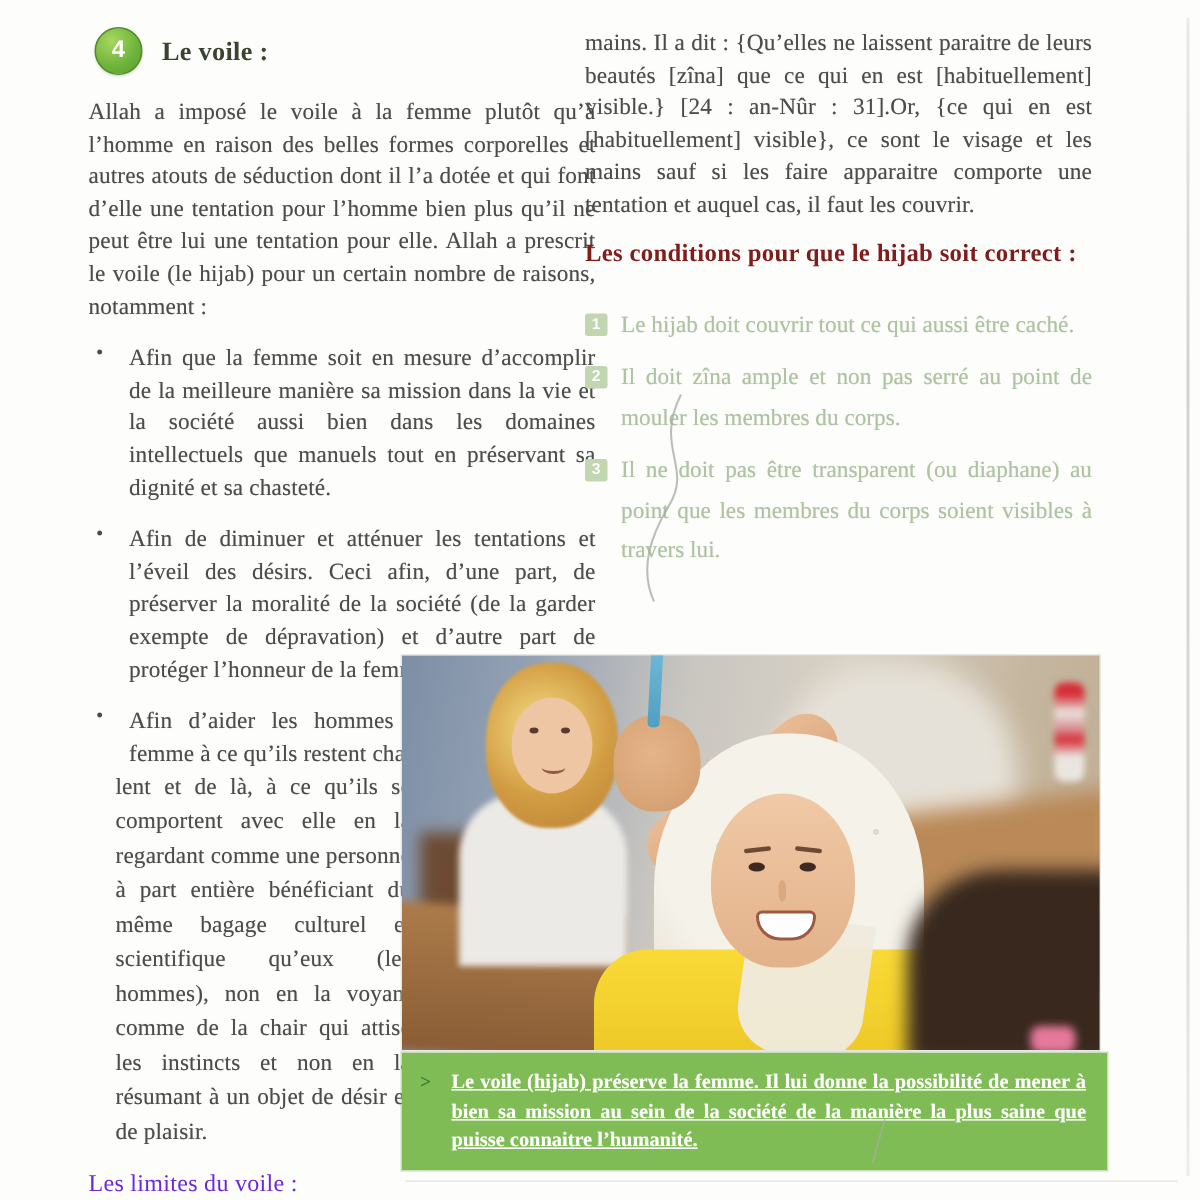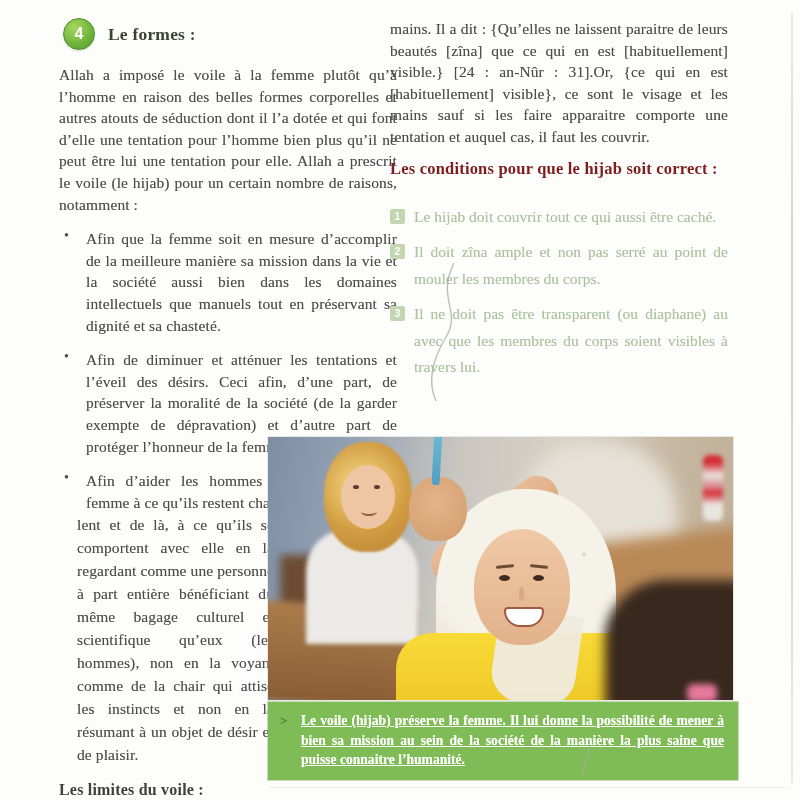--- a/index.html
+++ b/index.html
@@ -22,21 +22,21 @@
     border:1px solid #4e8c27;color:#fff;font-family:"Liberation Sans",sans-serif;
     font-weight:bold;font-size:16px;display:flex;align-items:center;justify-content:center;
     box-shadow:0 1px 2px rgba(0,0,0,.15);}
   .section-title{font-weight:bold;font-size:17.5px;color:#39432f;letter-spacing:.2px;}
 
   .bullet-item{display:flex;margin-top:13px;}
   .bullet-dot{width:22px;flex:0 0 22px;color:#4c4c4a;font-size:14px;padding-left:5px;}
   .bullet-body{flex:1;}
 
   .narrow-block{width:197px;margin-left:18px;line-height:23px;}
-  .limites-heading{font-weight:bold;font-size:16px;color:#404040;margin:15px 0 4px 0;letter-spacing:.2px;}
+  .limites-heading{font-weight:normal;font-size:16px;color:#6d28d9;margin:15px 0 4px 0;letter-spacing:.2px;}
 
   .conditions-heading{font-weight:bold;font-size:16.5px;color:#7f1d1d;text-align:justify;
     margin:9px 0 3px 0;letter-spacing:.2px;line-height:23px;}
   .indent{text-indent:14px;}
 
   .cond-list{margin-top:24px;}
   .cond-item{display:flex;margin-bottom:9px;color:#aec3a2;font-size:15.5px;line-height:26.5px;
     text-align:justify;text-shadow:0 0 .6px rgba(174,195,162,.6);}
   .cond-badge{flex:0 0 15px;width:15px;height:15px;margin:5px 9px 0 0;border-radius:2px;
     background:#c3d6b2;color:#fff;font-family:"Liberation Sans",sans-serif;font-size:10.5px;
@@ -99,21 +99,21 @@
 
   .pen-scribble{position:absolute;left:414px;top:257px;pointer-events:none;}
   .pen-tick{position:absolute;left:579px;top:744px;pointer-events:none;}
 </style>
 </head>
 <body>
 
 <div class="col-left">
   <div class="heading-row">
     <div class="num-circle">4</div>
-    <div class="section-title">Le formes :</div>
+    <div class="section-title">Le voile :</div>
   </div>
 
   <div class="body-text">Allah a imposé le voile à la femme plutôt qu’à l’homme en raison des belles formes corporelles et autres atouts de séduction dont il l’a dotée et qui font d’elle une tentation pour l’homme bien plus qu’il ne peut être lui une tentation pour elle. Allah a prescrit le voile (le hijab) pour un certain nombre de raisons, notamment :</div>
 
   <div class="bullet-item">
     <div class="bullet-dot">•</div>
     <div class="bullet-body body-text">Afin que la femme soit en mesure d’accomplir de la meilleure manière sa mission dans la vie et la société aussi bien dans les domaines intellectuels que manuels tout en préservant sa dignité et sa chasteté.</div>
   </div>
 
   <div class="bullet-item">
@@ -141,21 +141,21 @@
     <div class="cond-item">
       <div class="cond-badge">1</div>
       <div class="cond-text">Le hijab doit couvrir tout ce qui aussi être caché.</div>
     </div>
     <div class="cond-item">
       <div class="cond-badge">2</div>
       <div class="cond-text">Il doit zîna ample et non pas serré au point de mouler les membres du corps.</div>
     </div>
     <div class="cond-item">
       <div class="cond-badge">3</div>
-      <div class="cond-text">Il ne doit pas être transparent (ou diaphane) au avec que les membres du corps soient visibles à travers lui.</div>
+      <div class="cond-text">Il ne doit pas être transparent (ou diaphane) au point que les membres du corps soient visibles à travers lui.</div>
     </div>
   </div>
 </div>
 
 <div class="photo">
   <div class="ph-bg"></div>
   <div class="ph-student-white"></div>
   <div class="ph-desk-right1"></div>
   <div class="ph-desk-right2"></div>
   <div class="ph-bottle"></div>

